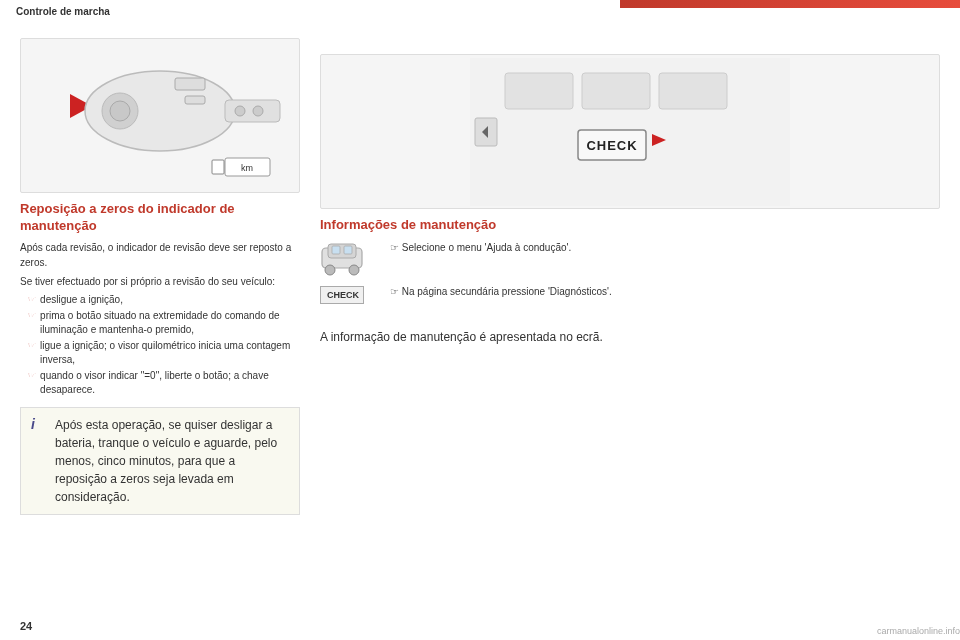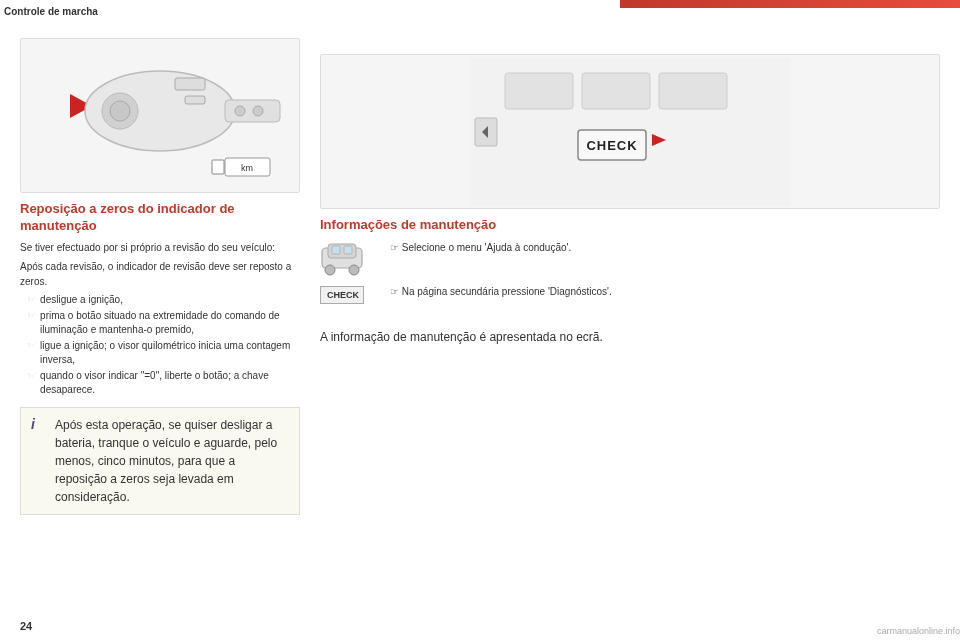--- a/index.html
+++ b/index.html
@@ -14,21 +14,21 @@
       position: relative;
     }
 
     
     .header {
       display: flex;
       align-items: center;
       height: 22px;
       background: #fff;
       border-bottom: none;
-      padding: 0 4px;
+      padding: 0 16px;
     }
     .header-title {
       font-size: 10px;
       font-weight: bold;
       color: #333;
     }
     .header-bar {
       position: absolute;
       top: 0;
       right: 0;
@@ -245,22 +245,22 @@
 
         <rect x="195" y="112" width="45" height="18" rx="2" fill="#fff" stroke="#999" stroke-width="1"></rect>
         <text x="217" y="125" font-size="9" text-anchor="middle" fill="#333" font-family="Arial">km</text>
 
         <rect x="182" y="114" width="12" height="14" rx="1" fill="#fff" stroke="#888" stroke-width="1"></rect>
       </svg>
     </div>
 
     <div class="section-heading">Reposição a zeros do indicador de manutenção</div>
 
+    <div class="section-text">Após cada revisão, o indicador de revisão deve ser reposto a zeros.</div>
     <div class="section-text">Se tiver efectuado por si próprio a revisão do seu veículo:</div>
-    <div class="section-text">Após cada revisão, o indicador de revisão deve ser reposto a zeros.</div>
 
     <div>
       <div class="bullet-item">
         <span class="bullet-symbol">☞</span>
         <span class="bullet-text">desligue a ignição,</span>
       </div>
       <div class="bullet-item">
         <span class="bullet-symbol">☞</span>
         <span class="bullet-text">prima o botão situado na extremidade do comando de iluminação e mantenha-o premido,</span>
       </div>

